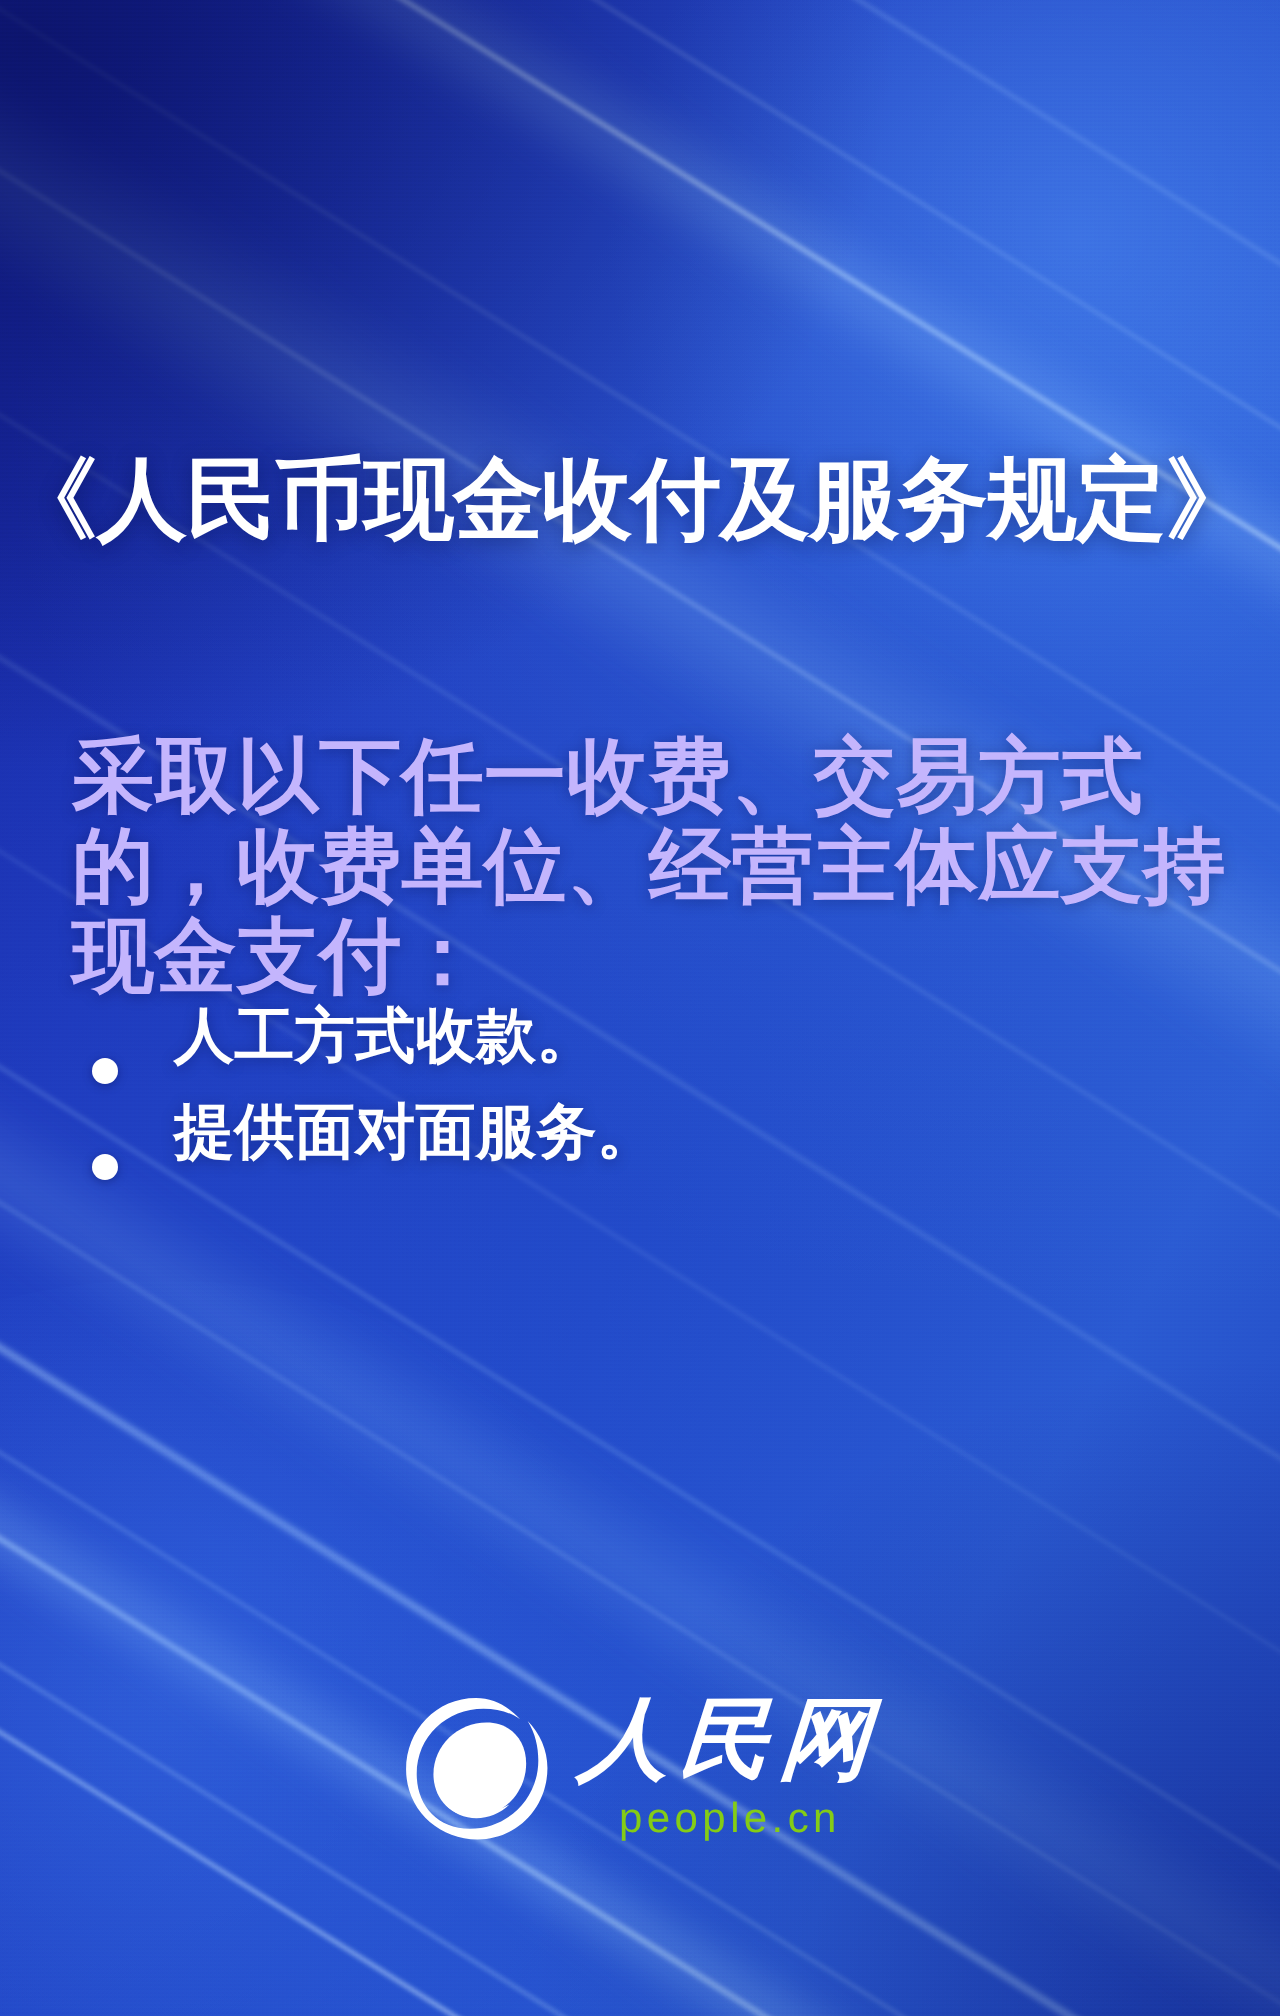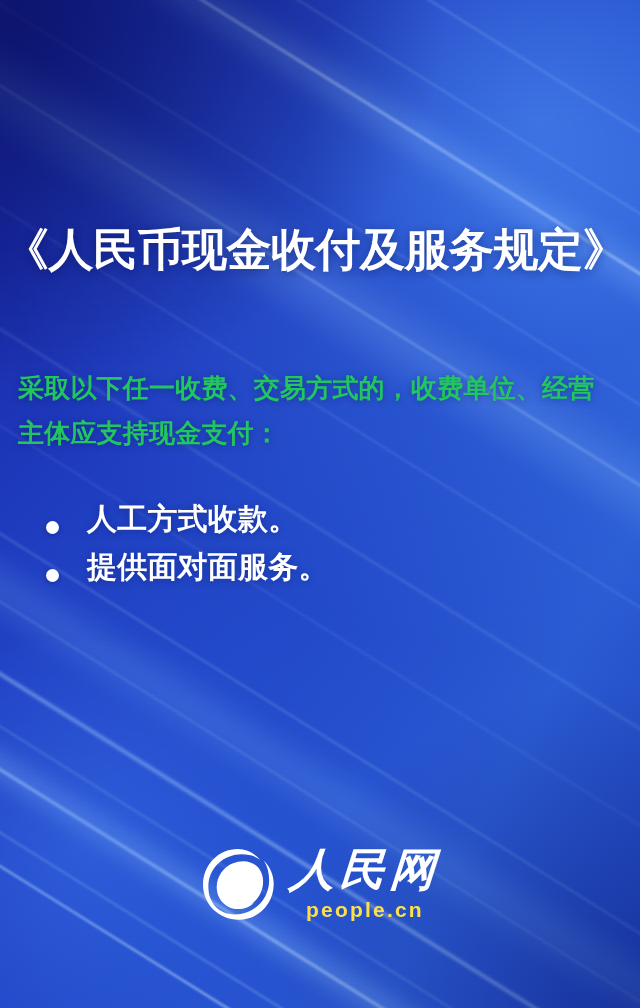--- a/index.html
+++ b/index.html
@@ -85,43 +85,43 @@
     font-size: 45px;
     line-height: 56px;
     font-weight: 700;
     letter-spacing: -0.5px;
     white-space: nowrap;
     text-shadow: 0 2px 10px rgba(4,12,70,0.40);
   }
 
   .lead {
     position: absolute;
-    left: 18px;
+    left: 36px;
     top: 366px;
     width: 578px;
-    color: #22c55e;
-    font-size: 26px;
+    color: #c4b5fd;
+    font-size: 41px;
     line-height: 45px;
     font-weight: 700;
     letter-spacing: 0.2px;
     text-shadow: 0 1px 7px rgba(4,12,70,0.35);
   }
 
   .bullets {
     position: absolute;
     left: 46px;
     top: 496px;
     width: 580px;
     margin: 0;
     padding: 0;
     list-style: none;
   }
   .bullet-row {
     display: flex;
-    align-items: center;
+    align-items: flex-end;
     margin-bottom: 2px;
   }
   .bullet-dot {
     flex: 0 0 auto;
     width: 13px;
     height: 13px;
     border-radius: 50%;
     background: #ffffff;
     margin-top: 17px;
     margin-right: 28px;
@@ -156,22 +156,22 @@
     line-height: 46px;
     font-weight: 700;
     color: #ffffff;
     letter-spacing: 5px;
     font-style: italic;
     transform: skewX(-4deg);
   }
   .logo-en {
     font-size: 21px;
     line-height: 23px;
-    font-weight: 700;
-    color: #fde047;
+    font-weight: 400;
+    color: #84cc16;
     letter-spacing: 2.2px;
     margin-top: 5px;
   }
 </style>
 </head>
 <body>
 
 <div id="poster">
 
   <div class="bg-base"></div>

